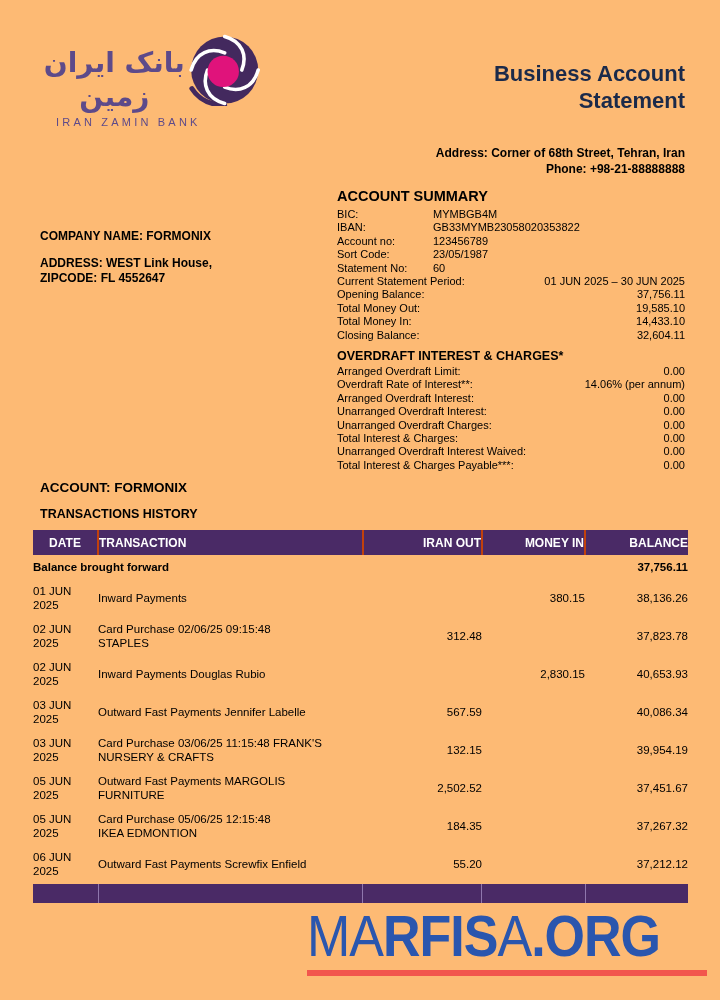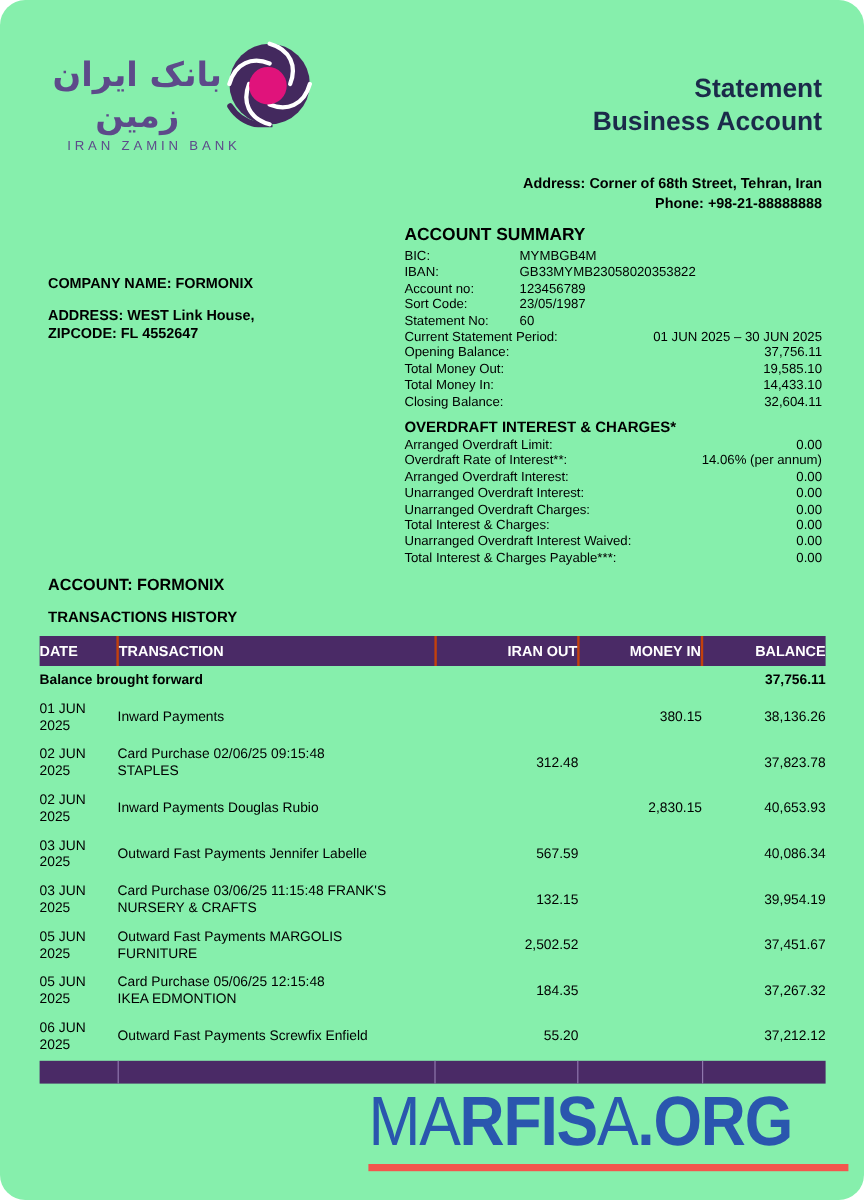--- a/index.html
+++ b/index.html
@@ -1,18 +1,18 @@
 <!DOCTYPE html>
 <html style="--title_navy: #1b2a4a; --table_header_purple: #4a2a66; --logo_purple: #43295e; --logo_pink: #e0137b; --bank_text_purple: #5d4a8a; --footer_blue: #2a56ae; --footer_red: #f2564d;"><head>
 <meta charset="utf-8">
 <style>
   html,body{margin:0;padding:0;background:#fff;}
   .page{
-    position:relative;width:720px;height:1000px;background:#86efac;overflow:hidden;
-    font-family:"Liberation Sans",sans-serif;color:#000;border-radius:21px;
+    position:relative;width:720px;height:1000px;background:#fdba74;overflow:hidden;
+    font-family:"Liberation Sans",sans-serif;color:#000;
   }
   
   .logo-block{position:absolute;left:40px;top:28px;width:220px;}
   .logo-top{display:flex;align-items:flex-start;}
   .persian{
     font-family:"DejaVu Sans",sans-serif;direction:rtl;font-weight:bold;
     font-size:28px;line-height:34px;color:var(--bank_text_purple);
     width:150px;text-align:center;margin-top:18px;
   }
   .swirl{width:72px;height:72px;margin-top:6px;}
@@ -45,21 +45,21 @@
   
   .transactions{position:absolute;left:33px;top:481px;width:655px;}
   .acct-heading{margin:0 0 0 7px;font-size:13.5px;font-weight:bold;line-height:14px;}
   .hist-heading{margin:13px 0 0 7px;font-size:12.5px;font-weight:bold;line-height:13px;}
   table.tx{width:655px;border-collapse:collapse;table-layout:fixed;margin-top:9px;}
   table.tx thead th{
     background:var(--table_header_purple);color:#fff;font-size:12px;font-weight:bold;
     height:25px;padding:0;
   }
   table.tx thead th + th{border-left:2px solid #c2410c;}
-  th.c-date{text-align:left;padding-left:7px;}
+  th.c-date{text-align:center;padding-left:7px;}
   th.c-desc{text-align:left;padding-left:7px;}
   th.c-out,th.c-in{text-align:right;padding-right:5px;}
   th.c-bal{text-align:right;padding-right:4px;}
   table.tx tbody td{font-size:11.5px;line-height:13.5px;padding:5.5px 0;vertical-align:middle;}
   td.d-date{padding-left:7px;margin-left:44px;}
   td.d-desc{padding-left:7px;white-space:pre-line;}
   td.d-out,td.d-in{text-align:right;padding-right:5px;}
   td.d-bal{text-align:right;padding-right:4px;}
   tr.bbf td{font-weight:bold;}
   .bottom-bar{display:flex;width:655px;height:19px;background:var(--table_header_purple);}
@@ -92,22 +92,22 @@
           <path d="M50 3 C 75 10 82 30 74 50" transform="rotate(180 50 50)"></path>
           <path d="M50 3 C 75 10 82 30 74 50" transform="rotate(270 50 50)"></path>
         </g>
         <circle cx="48" cy="52" r="22" fill="#e0137b"></circle>
       </svg>
     </div>
     <div class="latin">IRAN ZAMIN BANK</div>
   </div>
 
   <div class="title">
+    <div>Business Account</div>
     <div>Statement</div>
-    <div>Business Account</div>
   </div>
 
   <div class="contact">
     <div>Address: Corner of 68th Street, Tehran, Iran</div>
     <div>Phone: +98-21-88888888</div>
   </div>
 
   <div class="company">
     <div>COMPANY NAME: FORMONIX</div>
     <div class="gap"></div>

